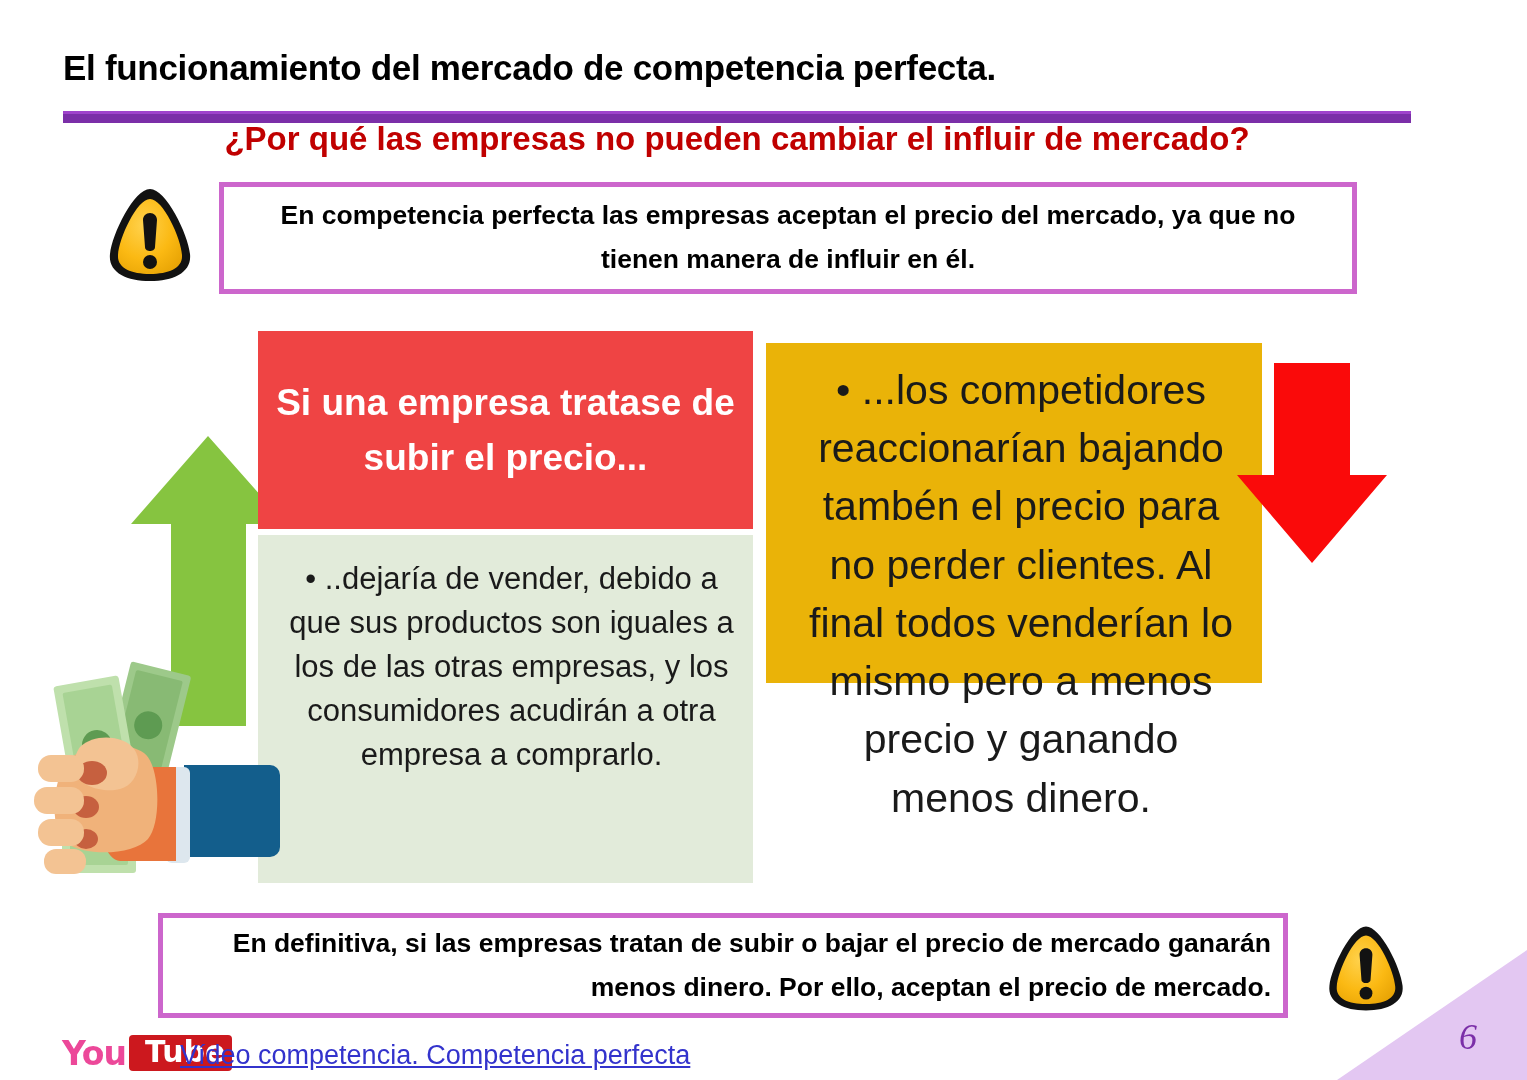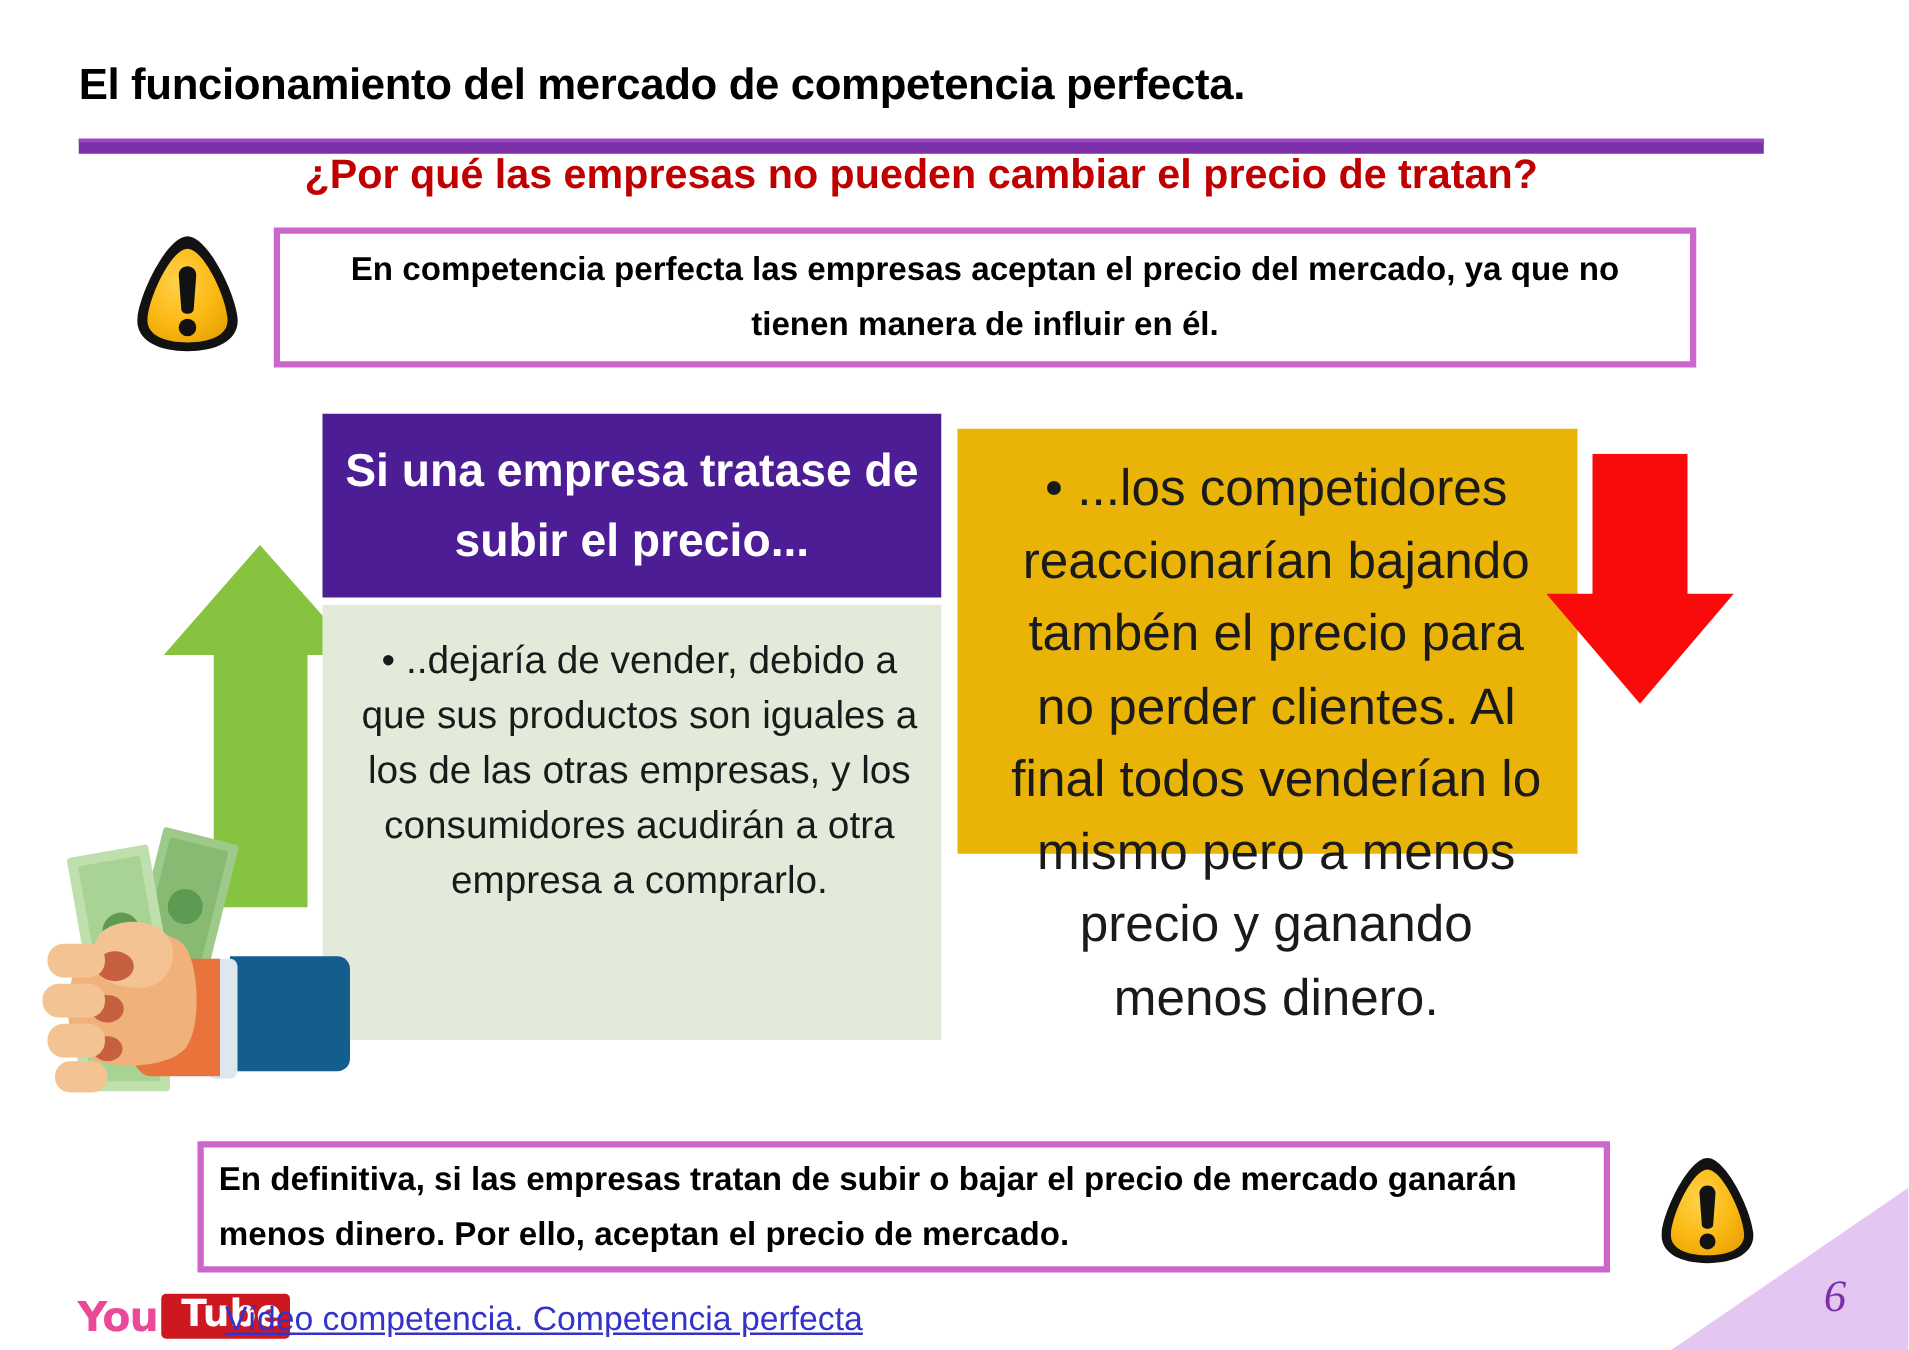--- a/index.html
+++ b/index.html
@@ -110,22 +110,22 @@
     box-sizing: border-box;
     display: flex;
     align-items: flex-start;
     justify-content: center;
     text-align: center;
   }
 
   
   .col-green { left: 258px; top: 331px; width: 495px; }
   .col-green .col-head {
-    height: 147px;
-    background: #4c1d95;
+    height: 198px;
+    background: #ef4444;
     font-size: 37px;
     line-height: 1.5;
     padding: 0 14px;
   }
   .col-green .col-body {
     height: 348px;
     margin-top: 6px;
     background: #E2EBDA;
     font-size: 31px;
     line-height: 1.42;
@@ -173,21 +173,21 @@
     background: #ffffff;
     box-sizing: border-box;
     display: flex;
     align-items: center;
     justify-content: center;
   }
   .callout-bottom .txt {
     font-size: 26.5px;
     font-weight: bold;
     color: #000000;
-    text-align: left;
+    text-align: right;
     line-height: 1.65;
     padding: 0 12px;
   }
 
   
   .yt-logo {
     position: absolute;
     left: 62px;
     top: 1033px;
     height: 40px;
@@ -243,21 +243,21 @@
     font-family: "Liberation Serif", serif;
   }
 </style>
 </head>
 <body>
 
 <div id="slide">
 
   <div class="slide-title">El funcionamiento del mercado de competencia perfecta.</div>
   <div class="title-rule"></div>
-  <div class="subtitle">¿Por qué las empresas no pueden cambiar el precio de tratan?</div>
+  <div class="subtitle">¿Por qué las empresas no pueden cambiar el influir de mercado?</div>
 
   <div class="warn-icon" style="left:98px; top:182px;">
     <svg width="104" height="105" viewBox="0 0 104 105">
       <defs>
         <radialGradient id="wgrad1" cx="40%" cy="35%" r="75%">
           <stop offset="0%" stop-color="#FFD24D"></stop>
           <stop offset="60%" stop-color="#FBB913"></stop>
           <stop offset="100%" stop-color="#E8A405"></stop>
         </radialGradient>
       </defs>

